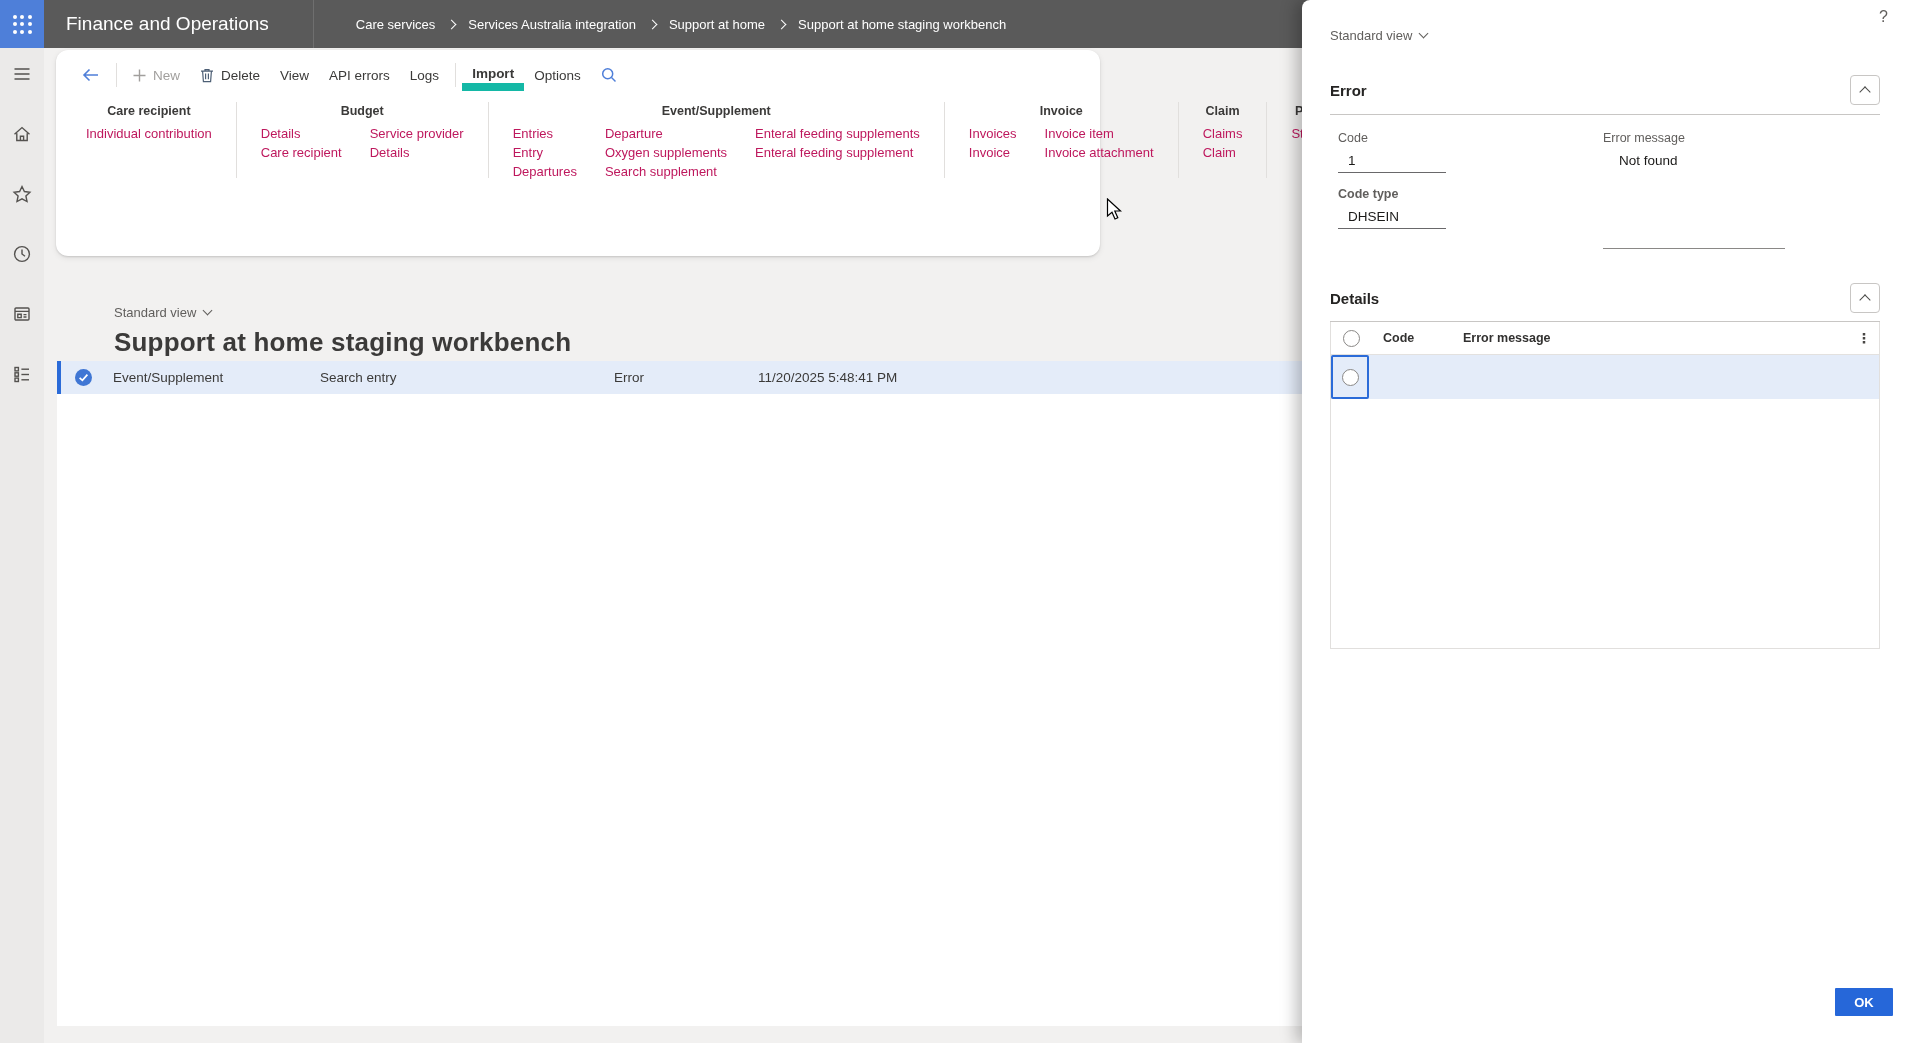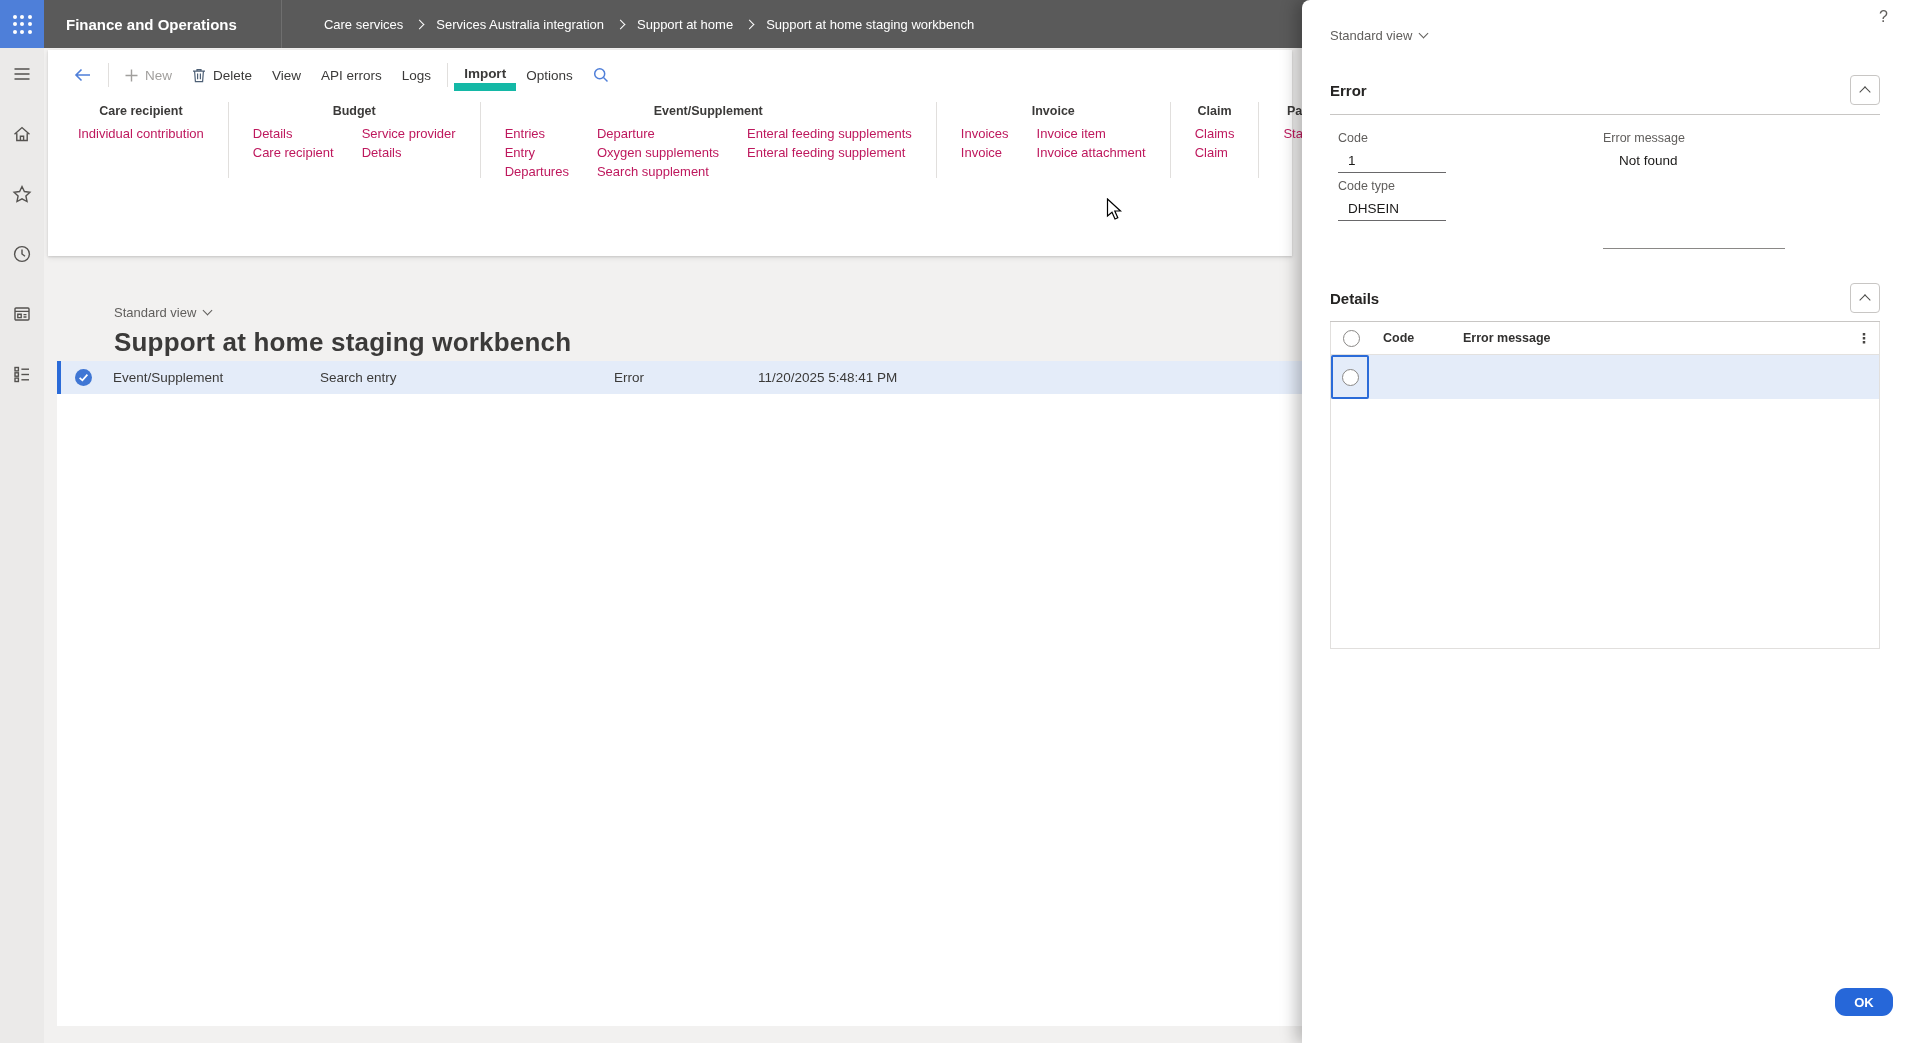--- a/index.html
+++ b/index.html
@@ -6,36 +6,36 @@
   *{box-sizing:border-box;}
   .stage{position:relative;width:1910px;height:1043px;background:#f2f1f0;overflow:hidden;
          font-family:"Liberation Sans","DejaVu Sans",sans-serif;color:#3b3a39;}
 
   
   .topbar{position:absolute;left:0;top:0;width:100%;height:48px;background:#5a5a5a;
           display:flex;align-items:center;color:#fff;}
   .waffle{width:44px;height:48px;background:#4e7fd9;display:flex;align-items:center;justify-content:center;cursor:pointer;}
   .waffle-grid{display:grid;grid-template-columns:repeat(3,4px);grid-gap:3.5px;}
   .waffle-grid span{width:4px;height:4px;border-radius:50%;background:#fff;}
-  .product{font-size:15px;font-weight:700;padding:0 44px 0 22px;white-space:nowrap;}
+  .product{font-size:19px;font-weight:400;padding:0 44px 0 22px;white-space:nowrap;}
   .topbar-sep{width:1px;height:48px;background:#6f6f6f;}
   .breadcrumb{display:flex;align-items:center;gap:13px;padding-left:42px;font-size:13px;}
   .bc-item{white-space:nowrap;cursor:pointer;}
   .bc-chev{display:inline-block;width:7px;height:7px;border-right:1.4px solid #ffffff;border-top:1.4px solid #ffffff;transform:rotate(45deg);}
 
   
   .sidebar{position:absolute;left:0;top:48px;width:44px;height:995px;background:#ebeae9;
            display:flex;flex-direction:column;align-items:center;padding-top:16px;gap:40px;}
   .side-icon{width:20px;height:20px;display:flex;align-items:center;justify-content:center;cursor:pointer;}
   .side-icon svg{stroke:#54524f;fill:none;stroke-width:1.4;}
 
   
   .main{position:absolute;left:44px;top:48px;width:1258px;height:995px;background:#f2f1f0;}
-  .action-card{position:absolute;left:4px;top:2px;width:1244px;height:206px;background:#fff;
-               border-radius:0;box-shadow:0 1px 2px rgba(0,0,0,.13),0 2px 6px rgba(0,0,0,.08);}
+  .action-card{position:absolute;left:12px;top:2px;width:1044px;height:206px;background:#fff;
+               border-radius:12px;box-shadow:0 1px 2px rgba(0,0,0,.13),0 2px 6px rgba(0,0,0,.08);}
   .toolbar{display:flex;align-items:center;height:46px;padding:4px 14px 0 16px;font-size:13.5px;}
   .tb-item{display:flex;align-items:center;gap:7px;height:32px;padding:0 10px;cursor:pointer;white-space:nowrap;color:#3b3a39;}
   .tb-item.disabled{color:#a19f9d;cursor:default;}
   .tb-item.selected{font-weight:700;border-bottom:8px solid #14b8a6;padding-top:4px;}
   .tb-sep{width:1px;height:24px;background:#e1dfdd;margin:0 6px;}
   .tb-icon svg{display:block;}
 
   .ribbon{display:flex;align-items:stretch;padding:6px 6px 0 6px;}
   .rgroup{padding:2px 24px 0 24px;}
   .rgroup + .rgroup{border-left:1px solid #e1dfdd;}
@@ -74,36 +74,36 @@
   .section{margin-top:32px;}
   .section-head{display:flex;justify-content:space-between;align-items:center;padding-bottom:9px;border-bottom:1px solid #c8c6c4;}
   .section-title{font-size:15px;font-weight:700;color:#252423;}
   .collapse-btn{width:30px;height:30px;border:1px solid #c8c6c4;border-radius:4px;background:#fff;
                 display:flex;align-items:center;justify-content:center;cursor:pointer;}
   .chev-up{display:inline-block;width:8px;height:8px;border-left:1.5px solid #4a4a48;border-top:1.5px solid #4a4a48;transform:rotate(45deg);margin-top:4px;}
 
   .fields{display:grid;grid-template-columns:265px 1fr;padding-top:16px;}
   .fld-label{font-size:12.5px;color:#605e5c;margin:0 0 8px 8px;}
   .fld-input{font-size:13.5px;color:#1b1a19;border-bottom:1px solid #69686a;width:108px;padding:0 0 4px 10px;margin-left:8px;cursor:text;}
-  .fld-gap{margin-top:6px;}
+  .fld-gap{margin-top:14px;font-weight:bold;}
   .fld-static{font-size:13.5px;color:#1b1a19;padding-left:16px;margin-left:8px;}
   .empty-underline{width:182px;border-bottom:1px solid #8a8886;margin:80px 0 0 8px;height:1px;cursor:text;}
 
   .details-grid{border:1px solid #e1dfdd;border-top:none;height:327px;background:#fff;}
   .dg-header{display:flex;align-items:center;height:33px;border-bottom:1px solid #e3e1df;
              font-size:12.5px;font-weight:700;color:#323130;}
   .dg-check{width:40px;display:flex;justify-content:center;}
   .dg-code{width:90px;padding-left:12px;}
   .dg-msg{flex:1;padding-left:2px;}
   .dg-dots{width:30px;text-align:center;color:#484644;font-size:14px;cursor:pointer;}
   .dg-row.selected{height:44px;background:#e4ecf9;display:flex;align-items:center;font-size:13.5px;color:#3b3a39;}
   .cellbox{width:38px;height:44px;border:2px solid #2b6bd8;border-radius:2px;display:flex;align-items:center;justify-content:center;}
 
   .ok-btn{position:absolute;right:17px;bottom:27px;width:58px;height:28px;background:#2667d9;color:#fff;
-          font-weight:700;font-size:13px;border:none;border-radius:11px;cursor:pointer;font-family:inherit;}
+          font-weight:700;font-size:13px;border:none;border-radius:1px;cursor:pointer;font-family:inherit;}
 
   .check-circle{width:17px;height:17px;}
   .cursor{position:absolute;left:1106px;top:198px;pointer-events:none;}
 </style>
 </head>
 <body>
 
 <div class="stage">
 
   <header class="topbar">

